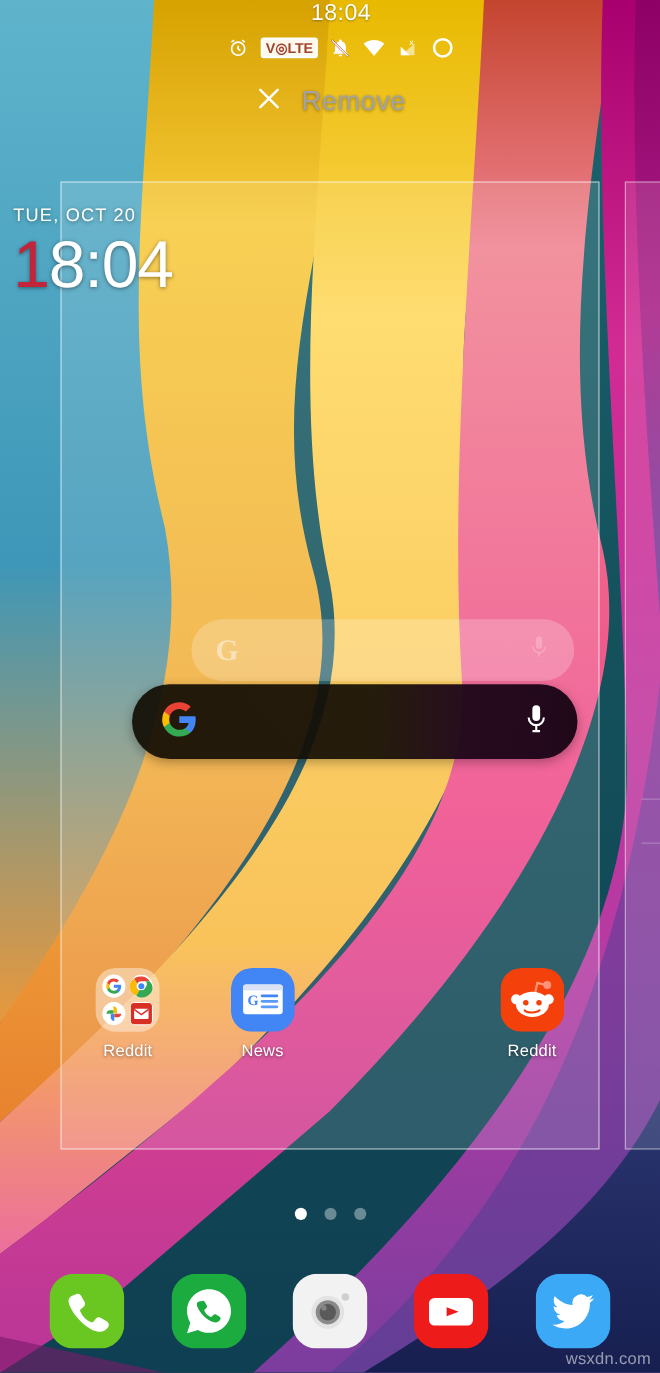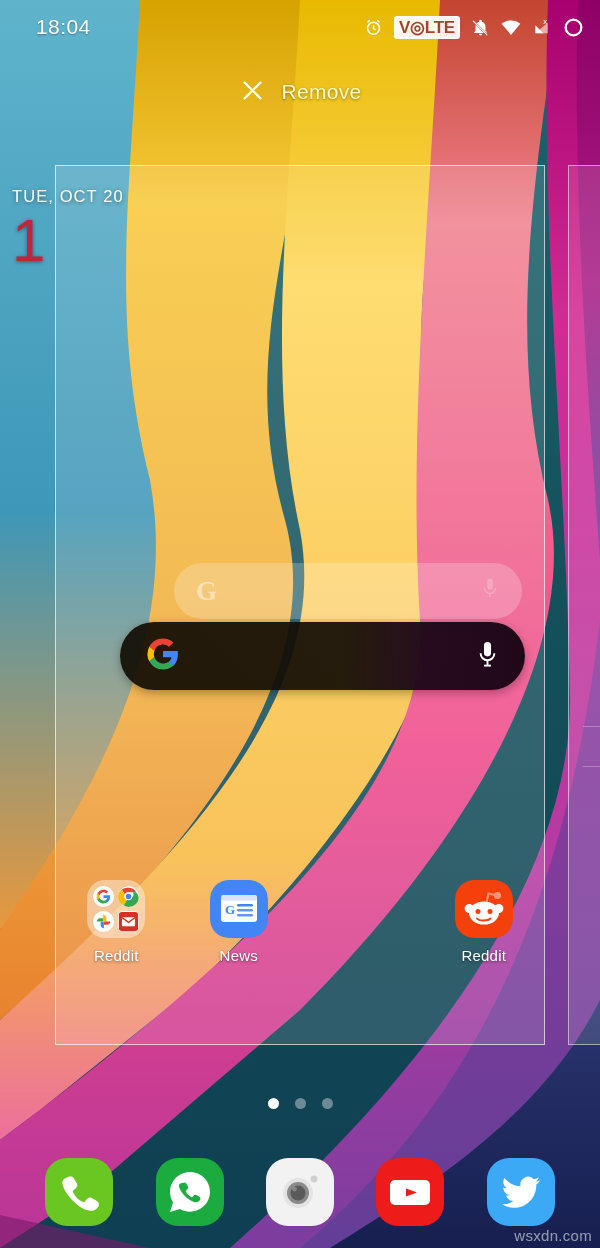--- a/index.html
+++ b/index.html
@@ -18,42 +18,43 @@
     background:#14525c;
   }
   #wallpaper svg{ position:absolute; inset:0; width:600px; height:1248px; display:block; }
 
   
   #status-bar{
     position:absolute; top:0; left:0; width:600px; height:54px;
     display:flex; align-items:center; justify-content:space-between;
     padding:0 16px 0 36px;
     z-index:40;
+    flex-direction:column;
   }
   #status-time{
     color:#ffffff; font-size:21px; letter-spacing:.4px;
     text-shadow:0 1px 2px rgba(0,0,0,.35);
   }
   #status-icons{ display:flex; align-items:center; gap:11px; }
   .sicon{ display:flex; align-items:center; justify-content:center; }
   .volte-badge{
     border:2px solid #fff; border-radius:3px;
-    padding:1px 3px; font-size:17px; font-weight:bold;
+    padding:1px 3px; font-size:13px; font-weight:bold;
     color:#fff; line-height:1; letter-spacing:-.2px;
     background:rgba(255,255,255,.92); color:#a0432f;
   }
 
   
   #remove-bar{
     position:absolute; top:72px; left:0; width:600px; height:40px;
     display:flex; align-items:center; justify-content:center; gap:16px;
     z-index:40;
   }
   #remove-label{
-    color:#fef9c3; font-size:21px; letter-spacing:.3px;
+    color:#a3a3a3; font-size:25px; letter-spacing:.3px;
     text-shadow:0 1px 3px rgba(0,0,0,.4);
   }
 
   
   #page-preview{
     position:absolute; left:55px; top:165px; width:490px; height:880px;
     border:1.5px solid rgba(255,255,255,.65);
     background:rgba(255,255,255,.13);
     z-index:10;
     overflow:hidden;
@@ -298,20 +299,21 @@
         <path d="M19 5 5 19"></path>
     </svg>
   </span>
   <span id="remove-label">Remove</span>
 </div>
 
 <div id="clock-widget">
   <div id="widget-date">TUE, OCT 20</div>
   <div id="widget-clock">
     <span class="clk-accent">1</span>
+    <span class="clk-rest">8:04</span>
   </div>
 </div>
 
 <div id="search-ghost">
   <span class="g-ghost">G</span>
   <span class="mic-ghost">
     <svg width="20" height="24" viewBox="0 0 24 30" fill="rgba(255,255,255,.55)">
       <rect x="8.5" y="2" width="7" height="14" rx="3.5"></rect>
       <path d="M5 13.5a7 7 0 0 0 14 0" fill="none" stroke="rgba(255,255,255,.55)" stroke-width="1.8"></path>
       <path d="M12 20.5v4.5" stroke="rgba(255,255,255,.55)" stroke-width="1.8"></path>

